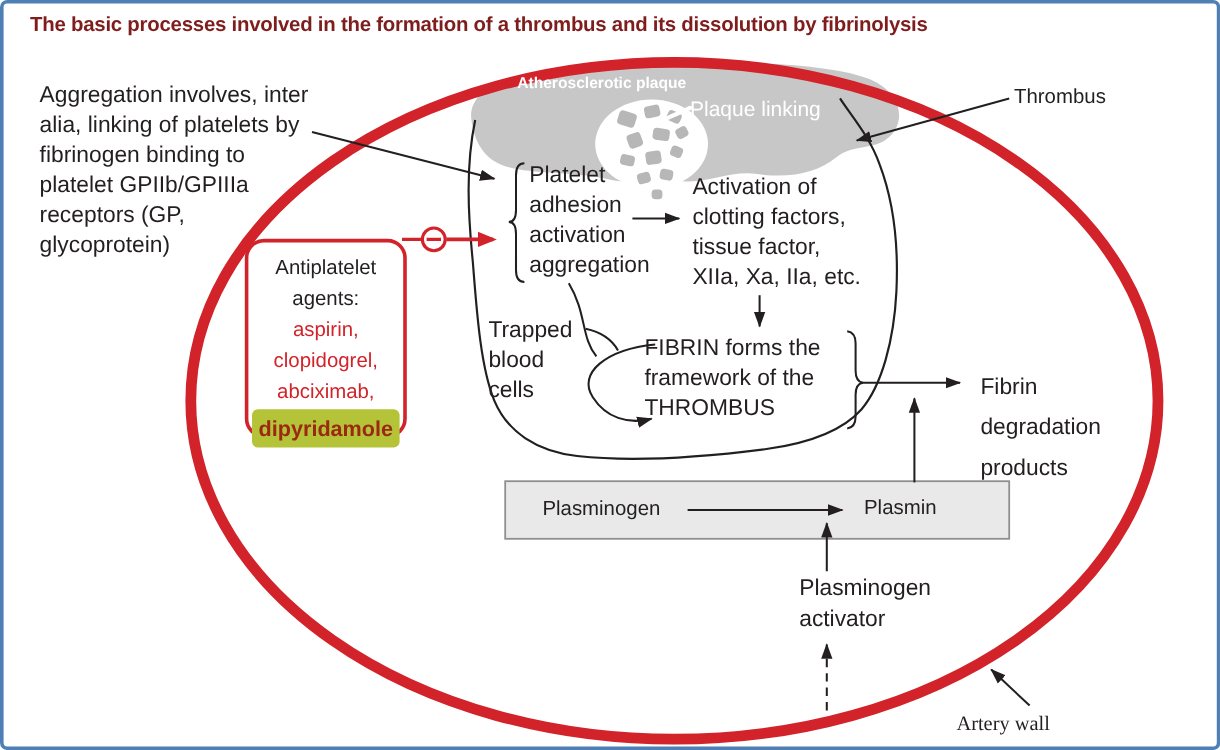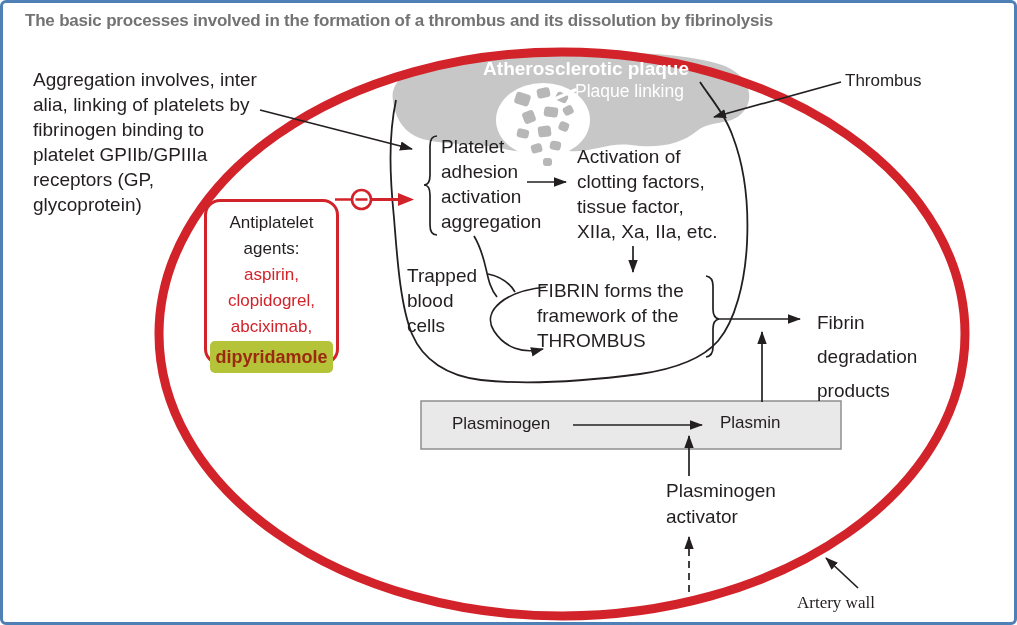--- a/index.html
+++ b/index.html
@@ -1,23 +1,23 @@
 <!DOCTYPE html>
 <html><head>
 <meta charset="utf-8">
 <style>
   html,body{margin:0;padding:0;background:#fff;}
   .frame{position:relative;width:1017px;height:625px;background:#ffffff;
     border:3px solid #4e7fb5;border-radius:6px;box-sizing:border-box;overflow:hidden;
     font-family:"Liberation Sans",sans-serif;}
   .cv{position:absolute;left:0;top:0;}
   .txt{position:absolute;white-space:pre-line;color:#231f20;font-size:19px;line-height:25px;}
-  .t-title{left:22px;top:5px;font-size:17px;font-weight:bold;letter-spacing:-0.2px;color:#737373;white-space:nowrap;}
+  .t-title{left:22px;top:5px;font-size:17px;font-weight:bold;letter-spacing:-0.2px;color:#7f1d1d;white-space:nowrap;}
   .t-para{left:30px;top:64px;width:270px;}
-  .t-plaque{left:428px;top:53px;width:258px;text-align:right;font-size:19px;font-weight:bold;color:#ffffff;white-space:nowrap;}
+  .t-plaque{left:428px;top:53px;width:258px;text-align:left;font-size:13px;font-weight:bold;color:#ffffff;white-space:nowrap;}
   .t-rupture{left:572px;top:76px;font-size:17.5px;color:#ffffff;white-space:nowrap;}
   .t-thrombus{left:842px;top:65px;font-size:17px;}
   .t-platelet{left:438px;top:131px;}
   .t-clotting{left:574px;top:141px;}
   .t-trapped{left:404px;top:260px;width:88px;text-align:left;}
   .t-fibrin{left:534px;top:275px;width:166px;text-align:left;}
   .t-fdp{left:814px;top:303px;line-height:34px;}
   .t-plasminogen{left:449px;top:408px;font-size:17px;}
   .t-plasmin{left:717px;top:407px;font-size:17px;}
   .t-pa{left:663px;top:475px;line-height:25.5px;}

